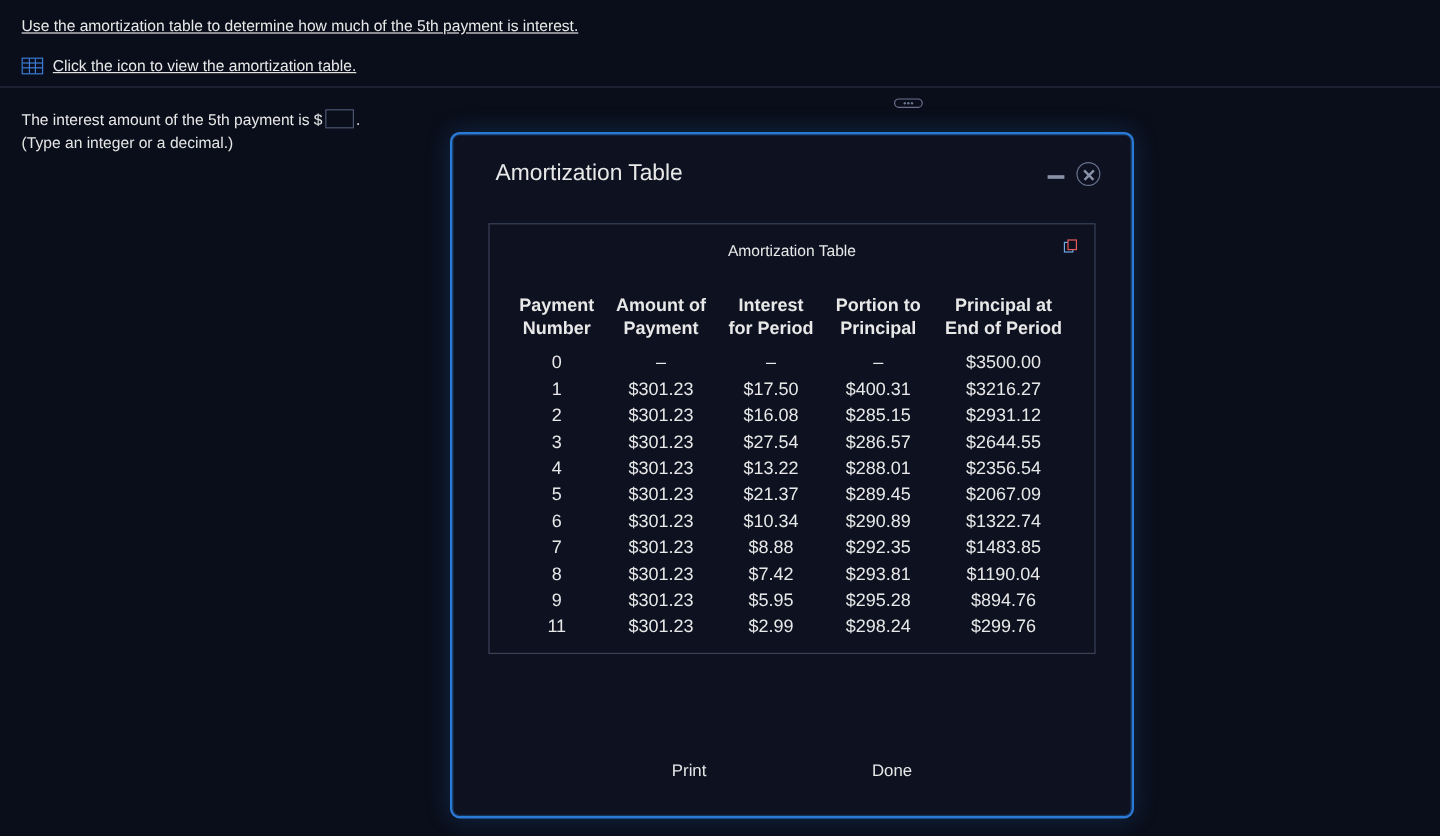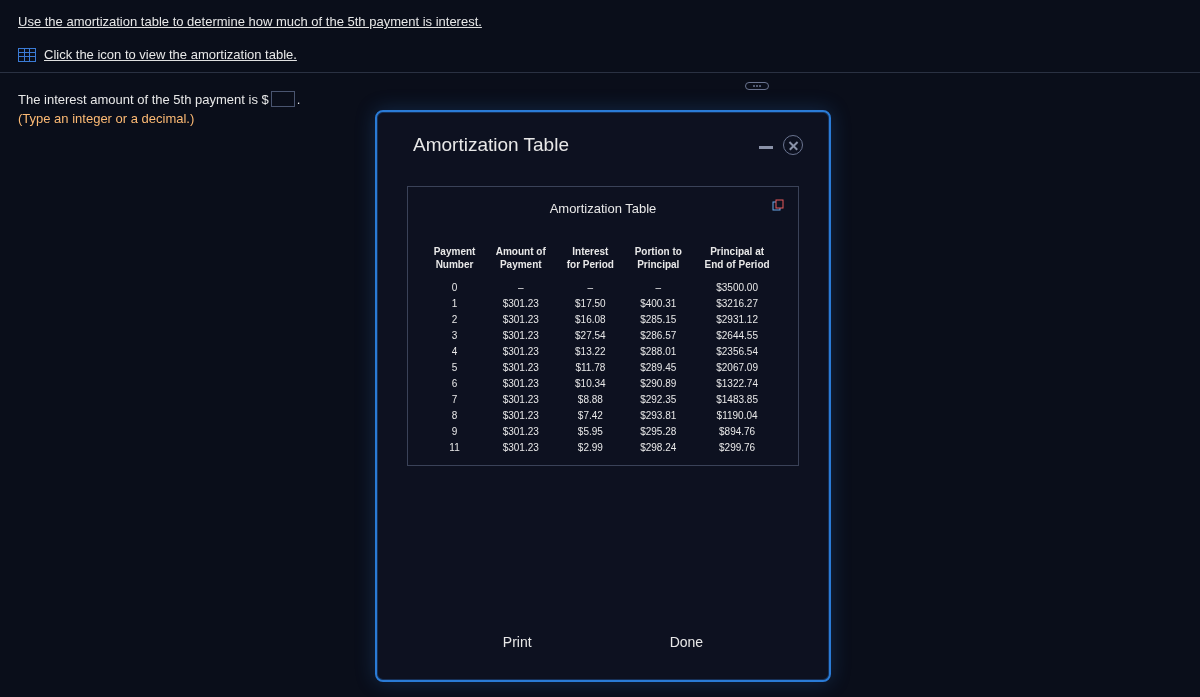--- a/index.html
+++ b/index.html
@@ -74,29 +74,29 @@
   .answer-input {
     width: 24px;
     height: 16px;
     background: #0a0e1a;
     border: 1px solid #4a5570;
     color: #e0e0e0;
     font-size: 12px;
     padding: 0 2px;
   }
   .hint {
-    color: #fdba74;
+    color: #e5e5e5;
     font-size: 13px;
     margin-top: 4px;
   }
   .popup {
     position: absolute;
     top: 110px;
     left: 375px;
-    width: 456px;
+    width: 570px;
     height: 572px;
     border: 2px solid #2a7bd6;
     border-radius: 8px;
     background: #0d1120;
     box-shadow: 0 0 20px rgba(42,123,214,0.25), inset 0 0 0 1px rgba(42,123,214,0.3);
   }
   .popup-header {
     display: flex;
     justify-content: space-between;
     align-items: center;
@@ -154,21 +154,21 @@
     position:absolute;
     top:12px;
     right:14px;
     width:12px;height:12px;
     cursor:pointer;
   }
   .copy-icon svg{display:block;}
   table.amort {
     width: 100%;
     border-collapse: collapse;
-    font-size: 10px;
+    font-size: 15px;
     color: #e8e8e8;
     margin-top: 28px;
   }
   table.amort th {
     font-weight: bold;
     text-align: center;
     padding: 2px 4px 8px 4px;
     vertical-align: top;
     line-height:1.25;
   }
@@ -280,21 +280,21 @@
           <tr>
             <td>4</td>
             <td>$301.23</td>
             <td>$13.22</td>
             <td>$288.01</td>
             <td>$2356.54</td>
           </tr>
           <tr>
             <td>5</td>
             <td>$301.23</td>
-            <td>$11.78</td>
+            <td>$21.37</td>
             <td>$289.45</td>
             <td>$2067.09</td>
           </tr>
           <tr>
             <td>6</td>
             <td>$301.23</td>
             <td>$10.34</td>
             <td>$290.89</td>
             <td>$1322.74</td>
           </tr>

